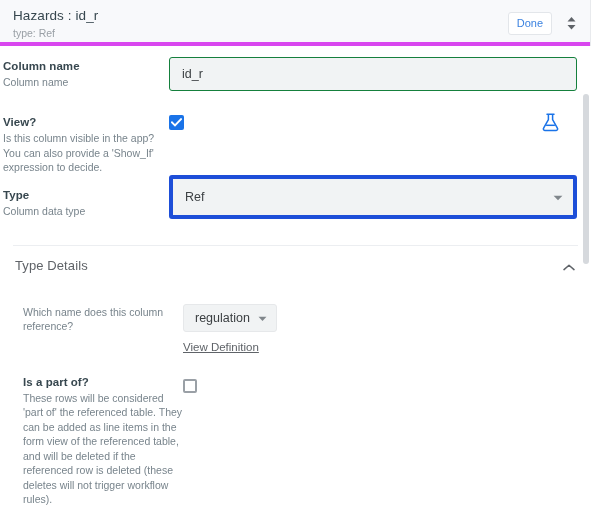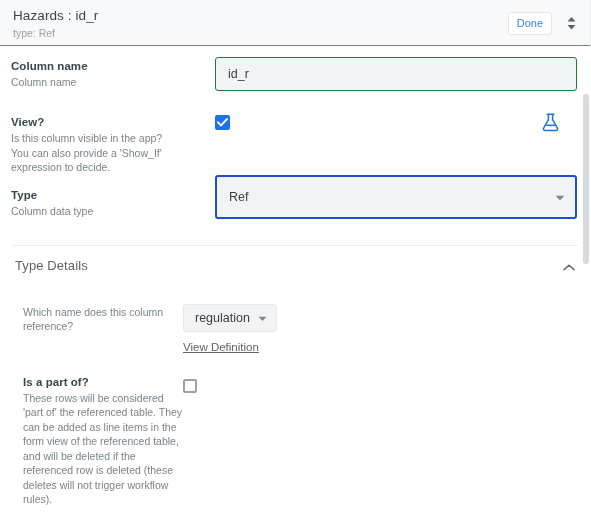--- a/index.html
+++ b/index.html
@@ -17,21 +17,21 @@
     height: 514px;
     background: #ffffff;
     overflow: hidden;
   }
 
   
   .panel-header {
     position: relative;
     height: 46px;
     background: #f8f9fb;
-    border-bottom: 1px solid #d946ef;
+    border-bottom: 4px solid #d946ef;
     padding: 8px 12px 0 13px;
   }
   .panel-title {
     font-size: 13.5px;
     color: #37474f;
     letter-spacing: .1px;
     line-height: 16px;
     white-space: nowrap;
   }
   .panel-subtitle {
@@ -74,22 +74,21 @@
   
   .panel-body {
     position: relative;
     height: 468px;
     overflow: hidden;
   }
 
   .form-row {
     display: flex;
     align-items: flex-start;
-    padding: 0 14px 0 11px;
-    gap: 38px;
+    padding: 0 14px 0 3px;
   }
 
   .label-col {
     width: 166px;
     flex: 0 0 166px;
     padding-top: 2px;
   }
   .label-title {
     font-size: 11.5px;
     font-weight: bold;
@@ -120,21 +119,21 @@
     padding: 0 12px;
     outline: none;
   }
   .text-input::placeholder { color: #9aa0a6; }
 
   .select-input {
     position: relative;
     width: 100%;
     height: 44px;
     background: #f1f3f4;
-    border: 2px solid #1d4ed8;
+    border: 4px solid #1d4ed8;
     border-radius: 3px;
     display: flex;
     align-items: center;
     padding: 0 12px;
     font-size: 12.5px;
     color: #3c4043;
     cursor: pointer;
   }
   .select-caret {
     position: absolute;

